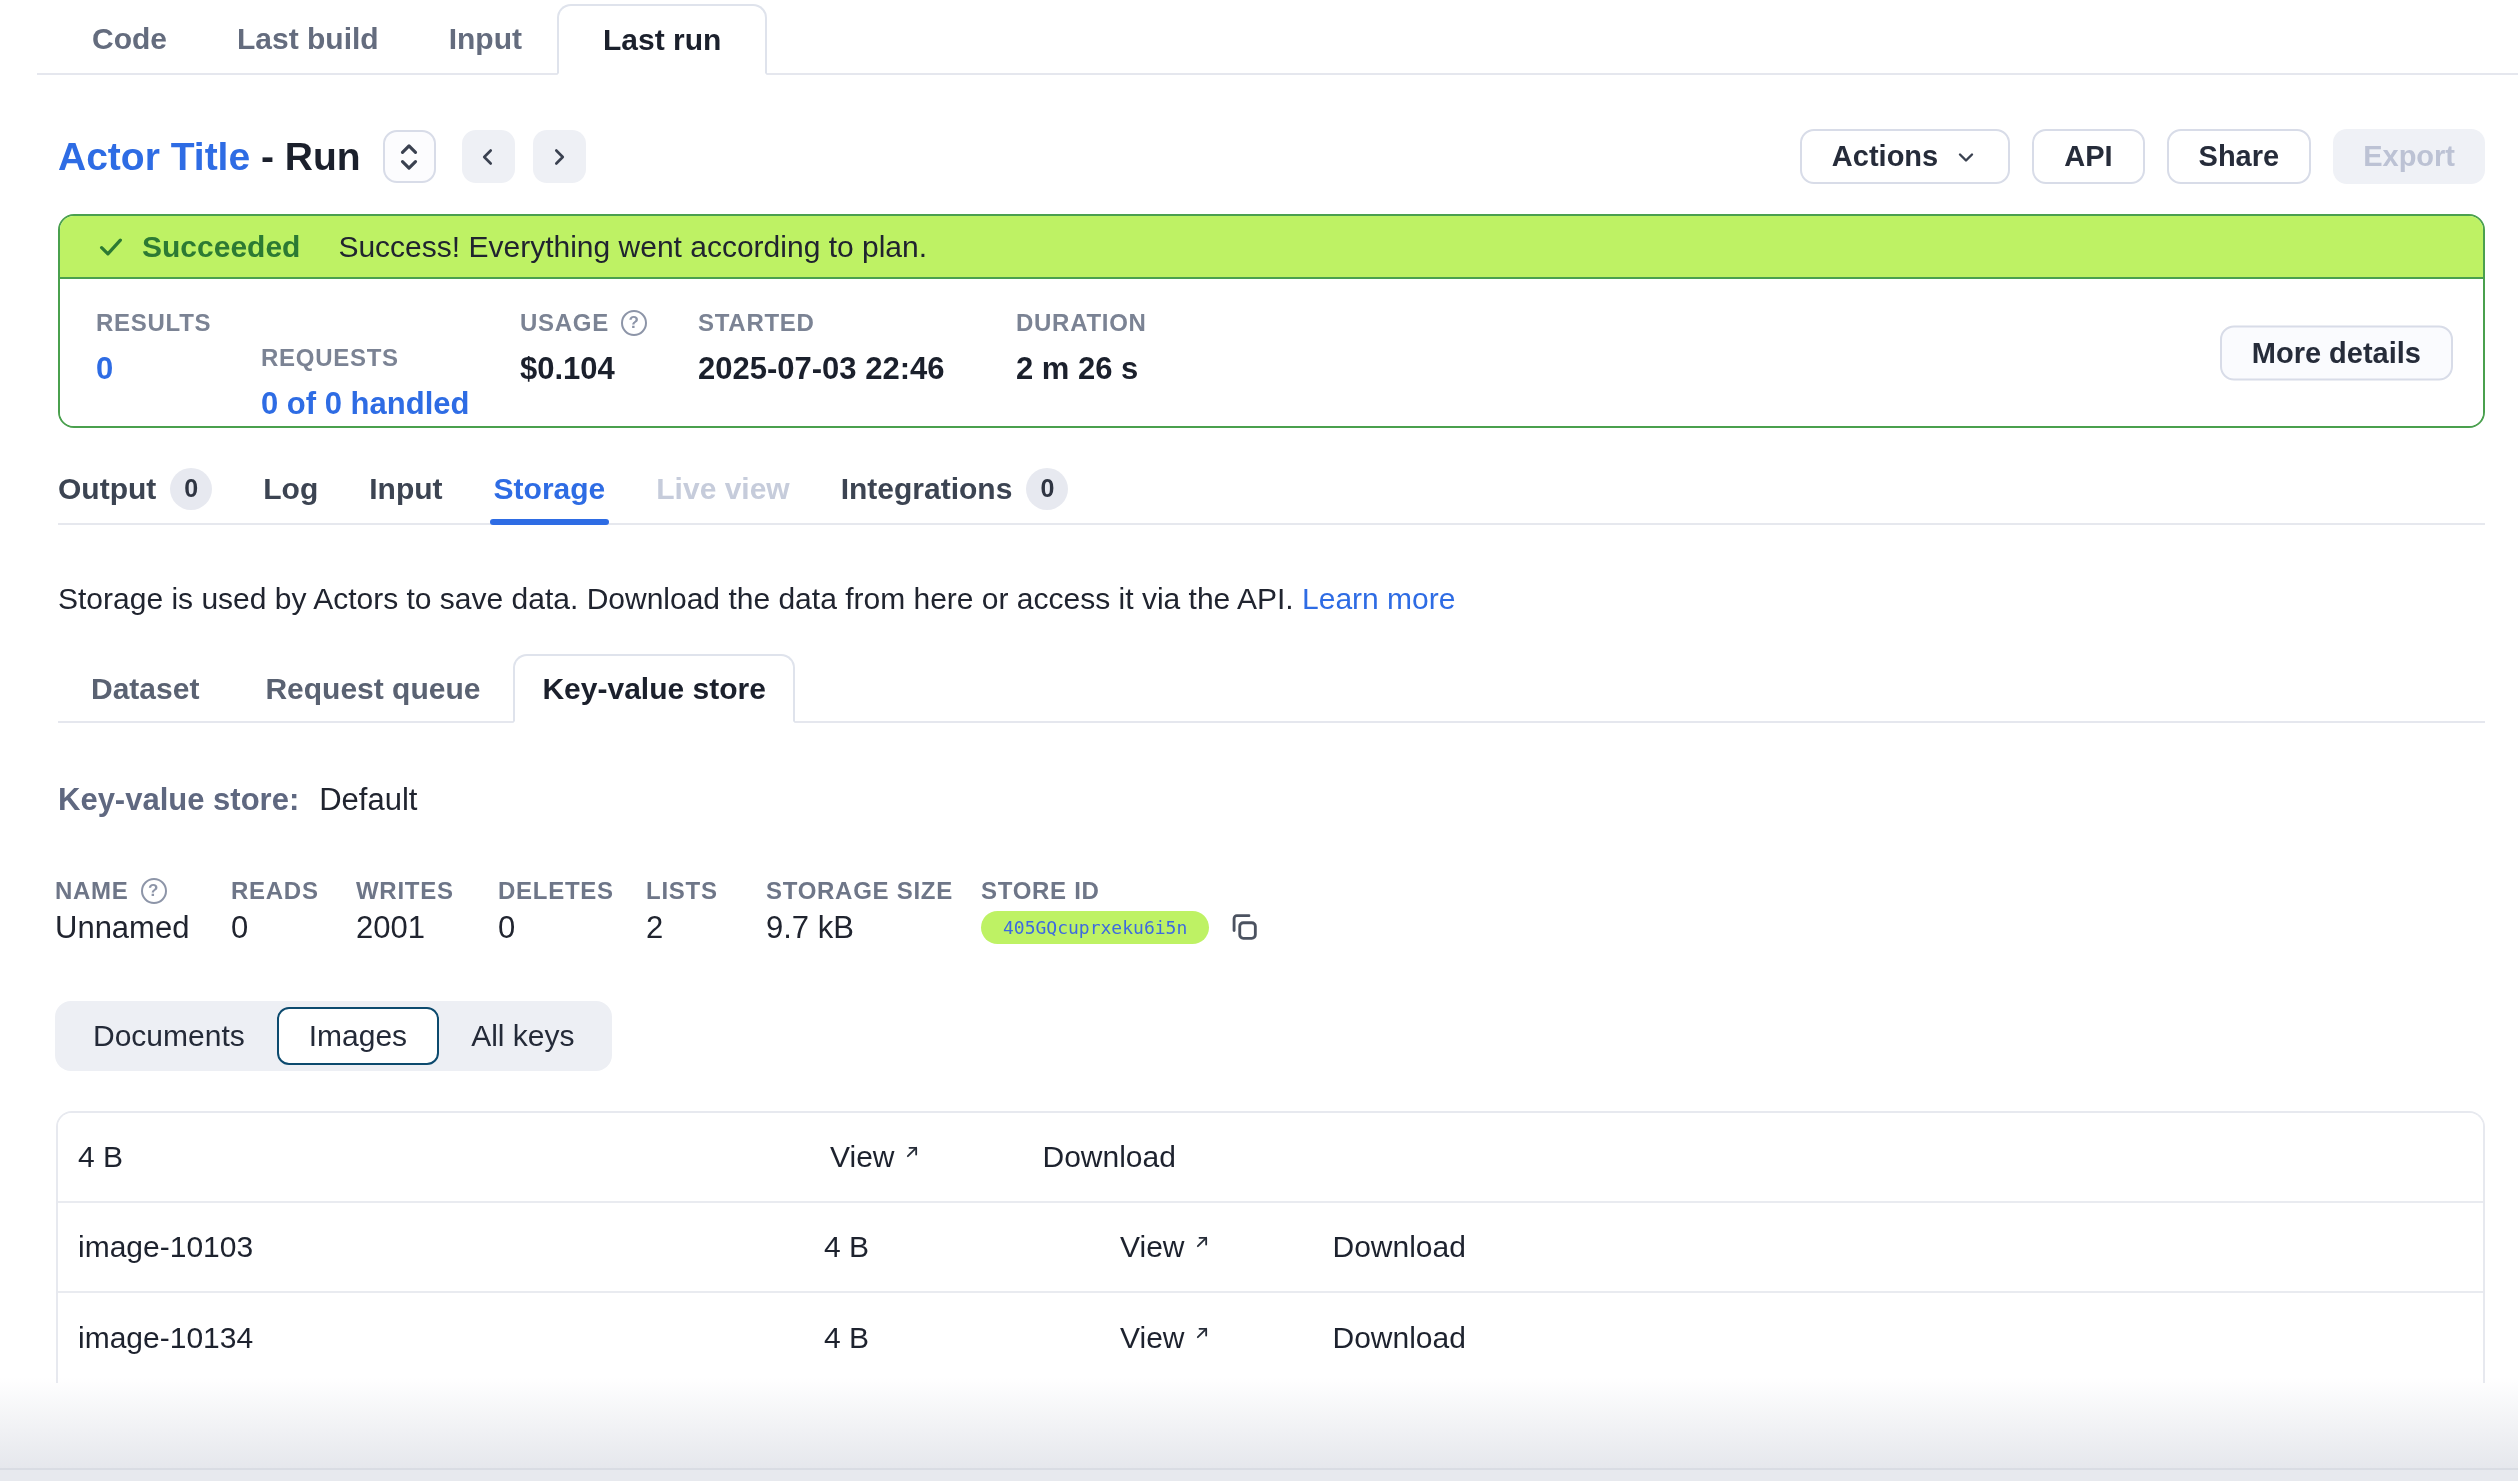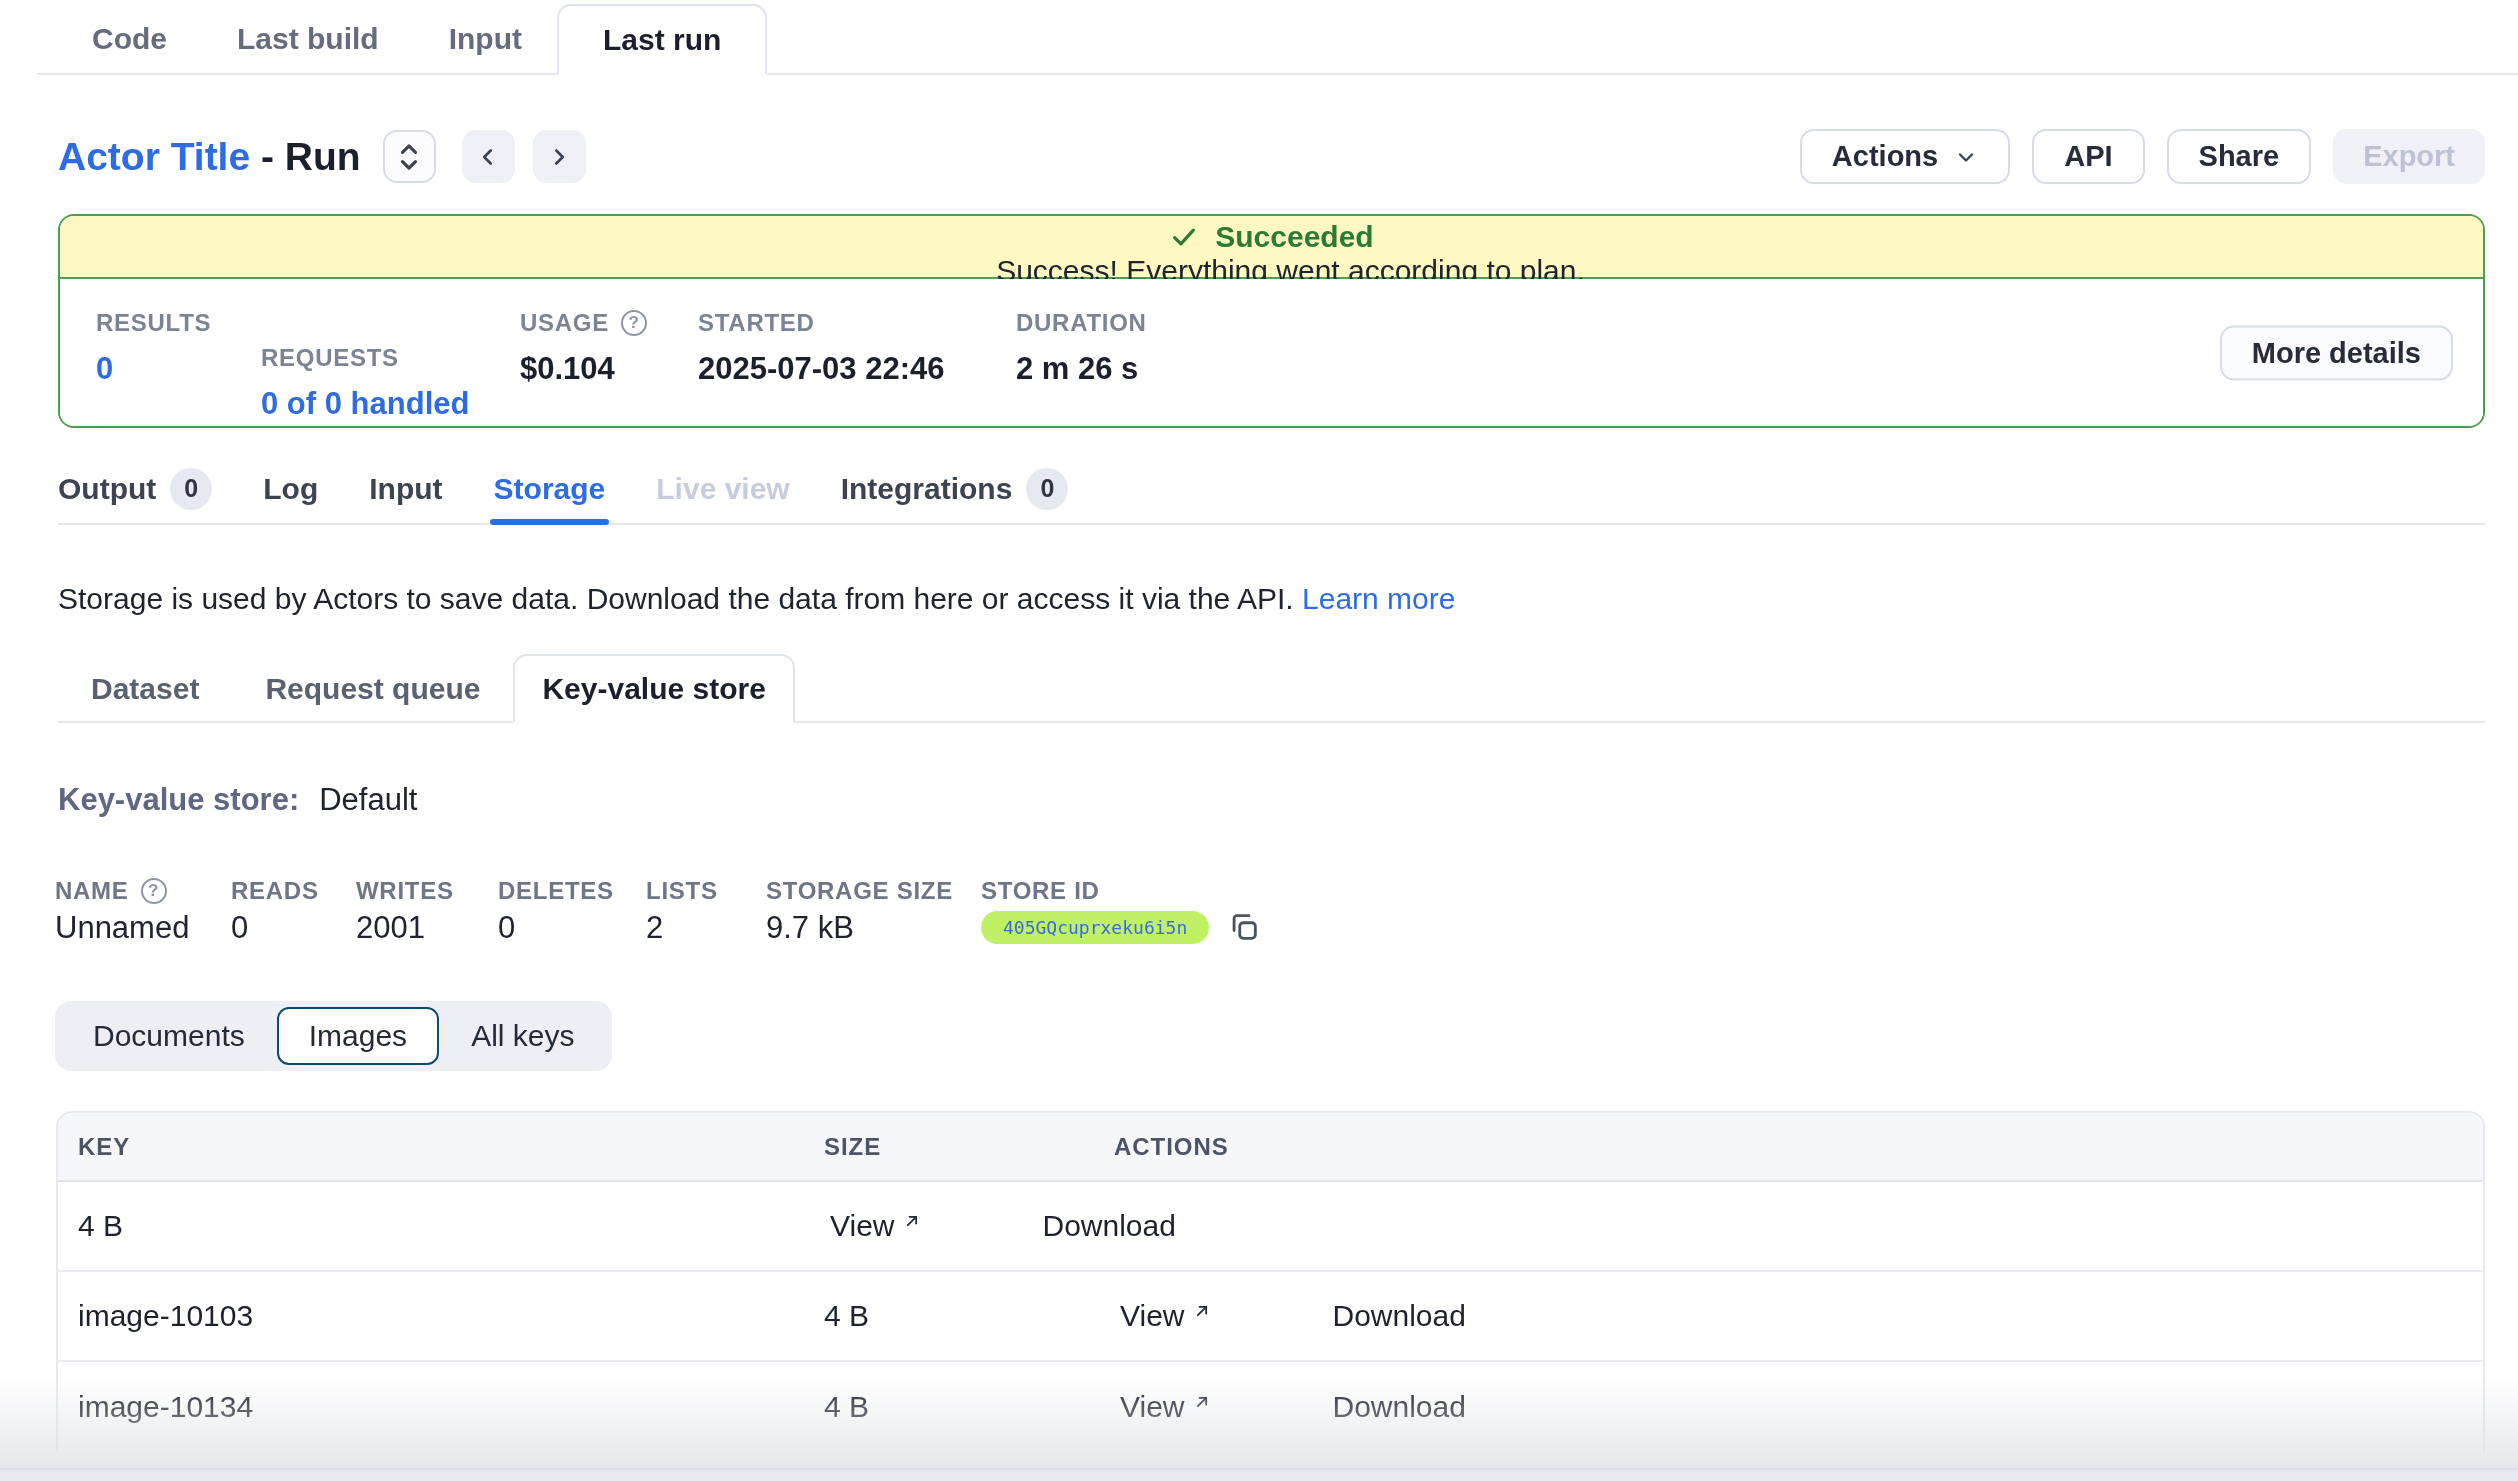--- a/index.html
+++ b/index.html
@@ -32,22 +32,22 @@
   .next-btn { margin-left:18px; }
   .title-actions { margin-left:auto; display:flex; gap:22px; }
   .btn { height:55px; display:inline-flex; align-items:center; justify-content:center; gap:16px;
     padding:0 30px; font-size:29px; font-weight:600; color:#262c3a;
     background:#ffffff; border:2px solid #d8dce8; border-radius:14px; cursor:pointer;
     font-family:inherit; }
   .btn.disabled { background:#eff1f6; border:none; color:#bcc2d4; cursor:default; }
 
   
   .status-card { margin:18px 34px 0 58px; border:2px solid #4aa04e; border-radius:16px; overflow:hidden; }
-  .status-banner { background:#fef9c3; border-bottom:2px solid #4aa04e; height:63px;
-    display:flex; align-items:center; padding:4px 36px;flex-direction:column; }
+  .status-banner { background:#bef264; border-bottom:2px solid #4aa04e; height:63px;
+    display:flex; align-items:center; padding:16px 36px; }
   .status-label { display:flex; align-items:center; gap:16px; font-size:30px; font-weight:600; color:#2c7a33; }
   .status-message { margin-left:38px; font-size:30px; color:#20242f; }
   .metrics { position:relative; padding:30px 36px 34px 36px; display:flex; background:#fff; height:147px; }
   .metric { display:flex; flex-direction:column; gap:14px; flex:0 0 auto; }
   .metric-label { display:flex; align-items:center; gap:12px;
     font-size:24px; font-weight:700; letter-spacing:.03em; color:#7b8394; }
   .metric-value { font-size:31px; font-weight:700; color:#1b202c; }
   .metric-value.accent { color:#2e6ce4; cursor:pointer; }
   .m-results { width:165px; } .m-requests { width:259px;margin-top:35px; } .m-usage { width:178px; } .m-started { width:318px; }
   .more-details-btn { position:absolute; right:30px; top:50%; transform:translateY(-50%);
@@ -299,25 +299,20 @@
 
 
 <div class="segmented">
   <button class="seg-item">Documents</button>
   <button class="seg-item selected">Images</button>
   <button class="seg-item">All keys</button>
 </div>
 
 
 <section class="kv-table">
-  <div class="t-row t-head">
-    <span class="t-cell">KEY</span>
-    <span class="t-cell">SIZE</span>
-    <span class="t-cell">ACTIONS</span>
-  </div>
 
   <div class="t-row t-body-row">
     <span class="t-cell">4 B</span>
     <span class="t-cell actions-cell">
       <button class="view-link">
         <span>View</span>
         <span>
           <svg width="20" height="20" viewBox="0 0 24 24" fill="none" stroke="#262c38" stroke-width="2.2" stroke-linecap="round" stroke-linejoin="round">
               <path d="M7 17 L17 7"></path>
               <path d="M9 7 H17 V15"></path>

